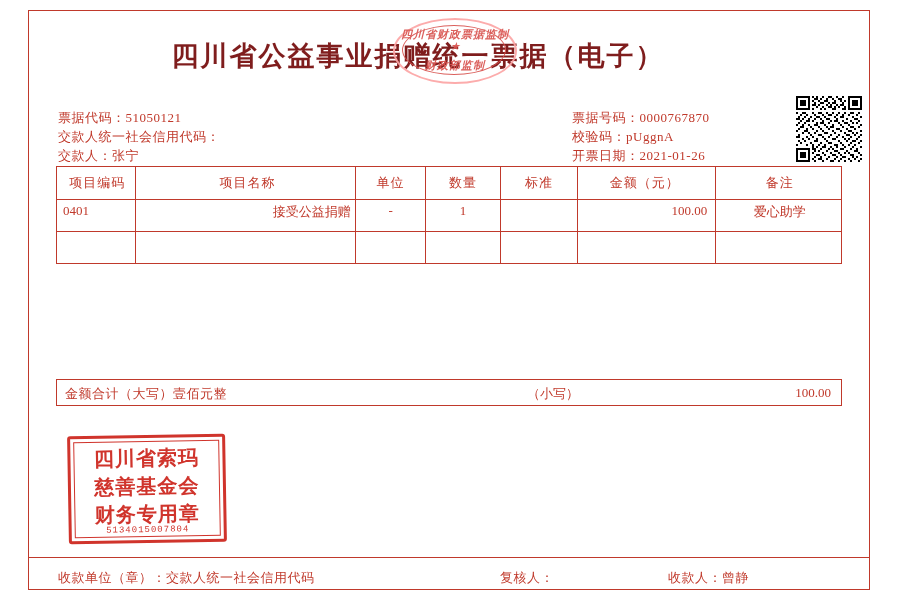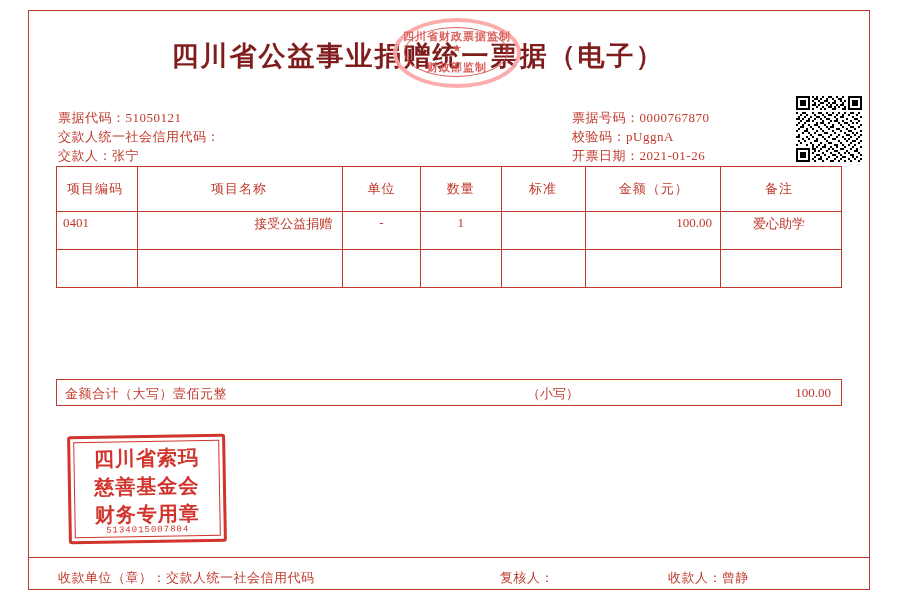--- a/index.html
+++ b/index.html
@@ -44,25 +44,26 @@
     color: #7f1d1d;
     white-space: nowrap;
   }
   
   .oval-seal {
     position: absolute;
     left: 393px;
     top: 18px;
     width: 120px;
     height: 62px;
-    border: 4px solid #fca5a5;
+    border: 2px solid #fca5a5;
     border-radius: 50%;
     color: #d8534f;
     opacity: 0.92;
     pointer-events: none;
+    font-style: italic;
   }
   .oval-seal .seal-inner {
     position: absolute;
     left: 7px; top: 5px;
     width: 102px; height: 48px;
     border: 1px solid #d8534f;
     border-radius: 50%;
   }
   .oval-seal .seal-top {
     position: absolute;
@@ -122,21 +123,21 @@
     left: 56px;
     top: 166px;
     width: 786px;
     border-collapse: collapse;
     color: #c0392b;
   }
   table.items th, table.items td {
     border: 1px solid #c0392b;
     font-size: 13px;
     font-weight: normal;
-    padding: 10px;
+    padding: 4px;
   }
   table.items thead th {
     height: 24px;
     text-align: center;
     letter-spacing: 1px;
   }
   table.items tbody td {
     vertical-align: top;
     height: 24px;
     padding-top: 3px;

